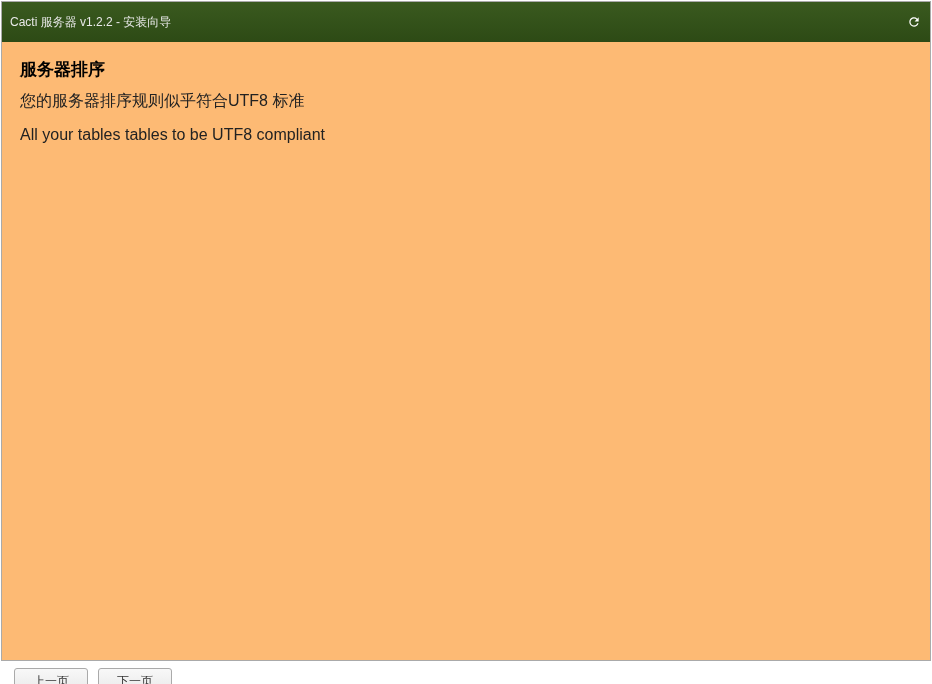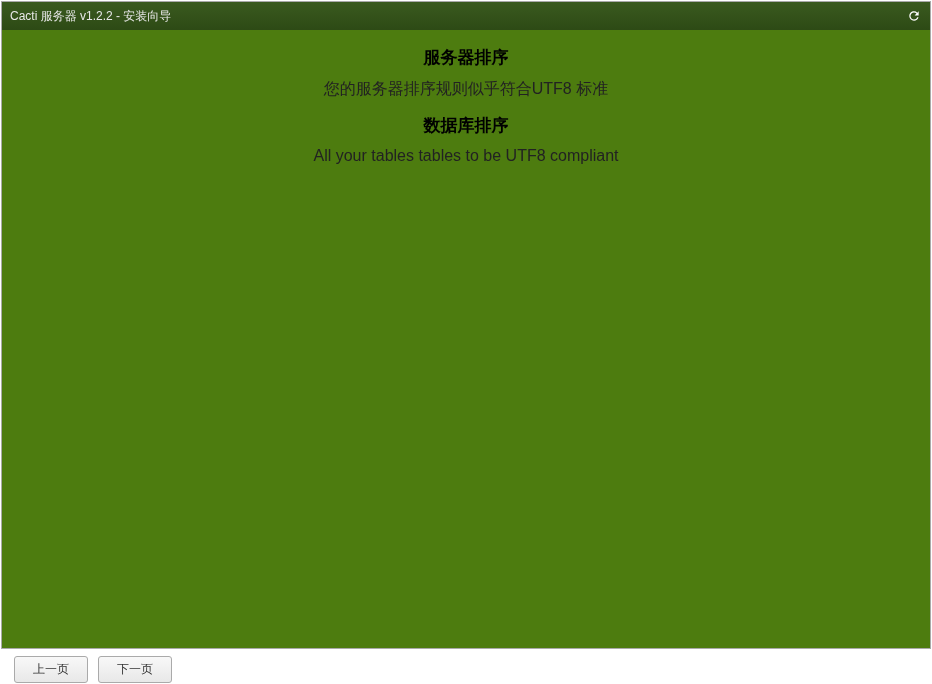--- a/index.html
+++ b/index.html
@@ -14,21 +14,21 @@
       color: #000000;
     }
     .wizard-container {
       width: 930px;
       border: 1px solid #aaaaaa;
       margin: 1px;
     }
     .titlebar {
       background: linear-gradient(to bottom, #3a5a1f, #2d4a15);
       color: #ffffff;
-      padding: 8px 8px;
+      padding: 20px 8px;
       display: flex;
       justify-content: space-between;
       align-items: center;
       height: 28px;
     }
     .titlebar-text {
       font-size: 12px;
       color: #e8e8e8;
     }
     .reload-icon {
@@ -38,24 +38,23 @@
       display: flex;
       align-items: center;
       justify-content: center;
     }
     .reload-icon svg {
       fill: #ffffff;
       width: 14px;
       height: 14px;
     }
     .content {
-      background: #4d7c0f;
+      background: #fdba74;
       padding: 12px 18px;
       min-height: 618px;
-      text-align: center;
     }
     .section-heading {
       font-size: 17px;
       font-weight: bold;
       margin-bottom: 10px;
       margin-top: 4px;
       color: #000000;
     }
     .section-heading.en {
       font-family: Verdana, Arial, sans-serif;
@@ -91,21 +90,20 @@
       <svg viewBox="0 0 24 24">
         <path d="M17.65 6.35A7.958 7.958 0 0012 4c-4.42 0-8 3.58-8 8s3.58 8 8 8c3.73 0 6.84-2.55 7.73-6h-2.08A5.99 5.99 0 0112 18c-3.31 0-6-2.69-6-6s2.69-6 6-6c1.66 0 3.14.69 4.22 1.78L13 11h7V4l-2.35 2.35z"></path>
       </svg>
     </span>
   </div>
 
   <div class="content">
     <h2 class="section-heading">服务器排序</h2>
     <p class="section-text">您的服务器排序规则似乎符合UTF8 标准</p>
 
-    <h2 class="section-heading">数据库排序</h2>
 
     <p class="section-text">All your tables tables to be UTF8 compliant</p>
   </div>
 </div>
 
 <div class="footer">
   <button class="nav-button">上一页</button>
   <button class="nav-button">下一页</button>
 </div>
 

